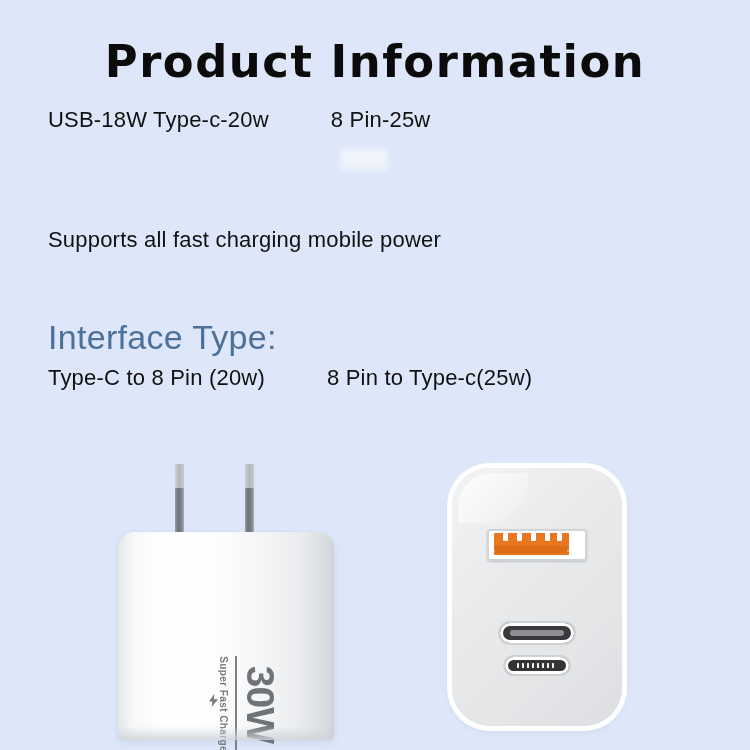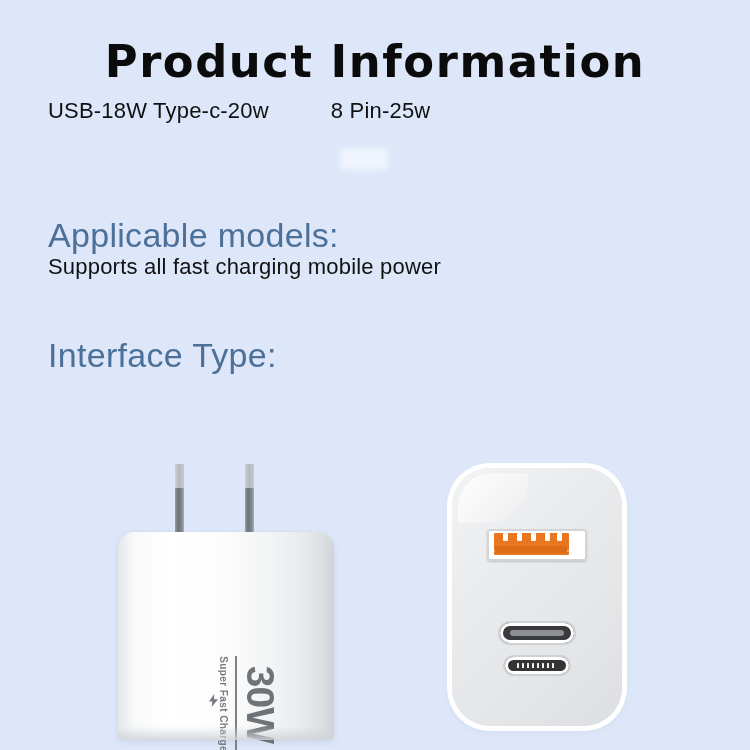--- a/index.html
+++ b/index.html
@@ -32,32 +32,33 @@
   }
 
   
   .spec-section {
     position: absolute;
     left: 48px;
     width: 660px;
   }
   #section-output      { top: 98px; }
   #section-models      { top: 218px; }
-  #section-interface   { top: 338px; }
+  #section-interface   { top: 320px; }
 
   .spec-heading {
     font-family: "Liberation Sans", sans-serif;
     font-size: 34px;
     font-weight: 400;
     color: #4d7099;
     letter-spacing: 0.3px;
     line-height: 1.05;
     white-space: nowrap;
   }
   .spec-body {
+    margin-top: 9px;
     font-family: "Liberation Sans", sans-serif;
     font-size: 22px;
     font-weight: 400;
     color: #111111;
     letter-spacing: 0.2px;
     white-space: nowrap;
   }
   .spec-body .gap-lg { display: inline-block; width: 62px; }
 
   
@@ -314,26 +315,28 @@
 <div id="page-title">Product Information</div>
 
 <div class="spec-section" id="section-output">
   <div class="spec-body">
     <span>USB-18W Type-c-20w</span><span class="gap-lg"></span><span>8 Pin-25w</span>
   </div>
 </div>
 <div id="output-smudge"></div>
 
 <div class="spec-section" id="section-models">
-  <div class="spec-heading">Applicable models:</div>
   <div class="spec-body">Supports all fast charging mobile power</div>
 </div>
 
 <div class="spec-section" id="section-interface">
   <div class="spec-heading">Interface Type:</div>
+  <div class="spec-body">
+    <span>Type-C to 8 Pin (20w)</span><span class="gap-lg"></span><span>8 Pin to Type-c(25w)</span>
+  </div>
 </div>
 
 <div id="charger-left">
   <div class="prong" id="prong-left"></div>
   <div class="prong" id="prong-right"></div>
 
   <div id="charger-left-body">
     <div id="charger-left-label">
       <div id="wattage-text">30W</div>
       <div id="label-divider"></div>

